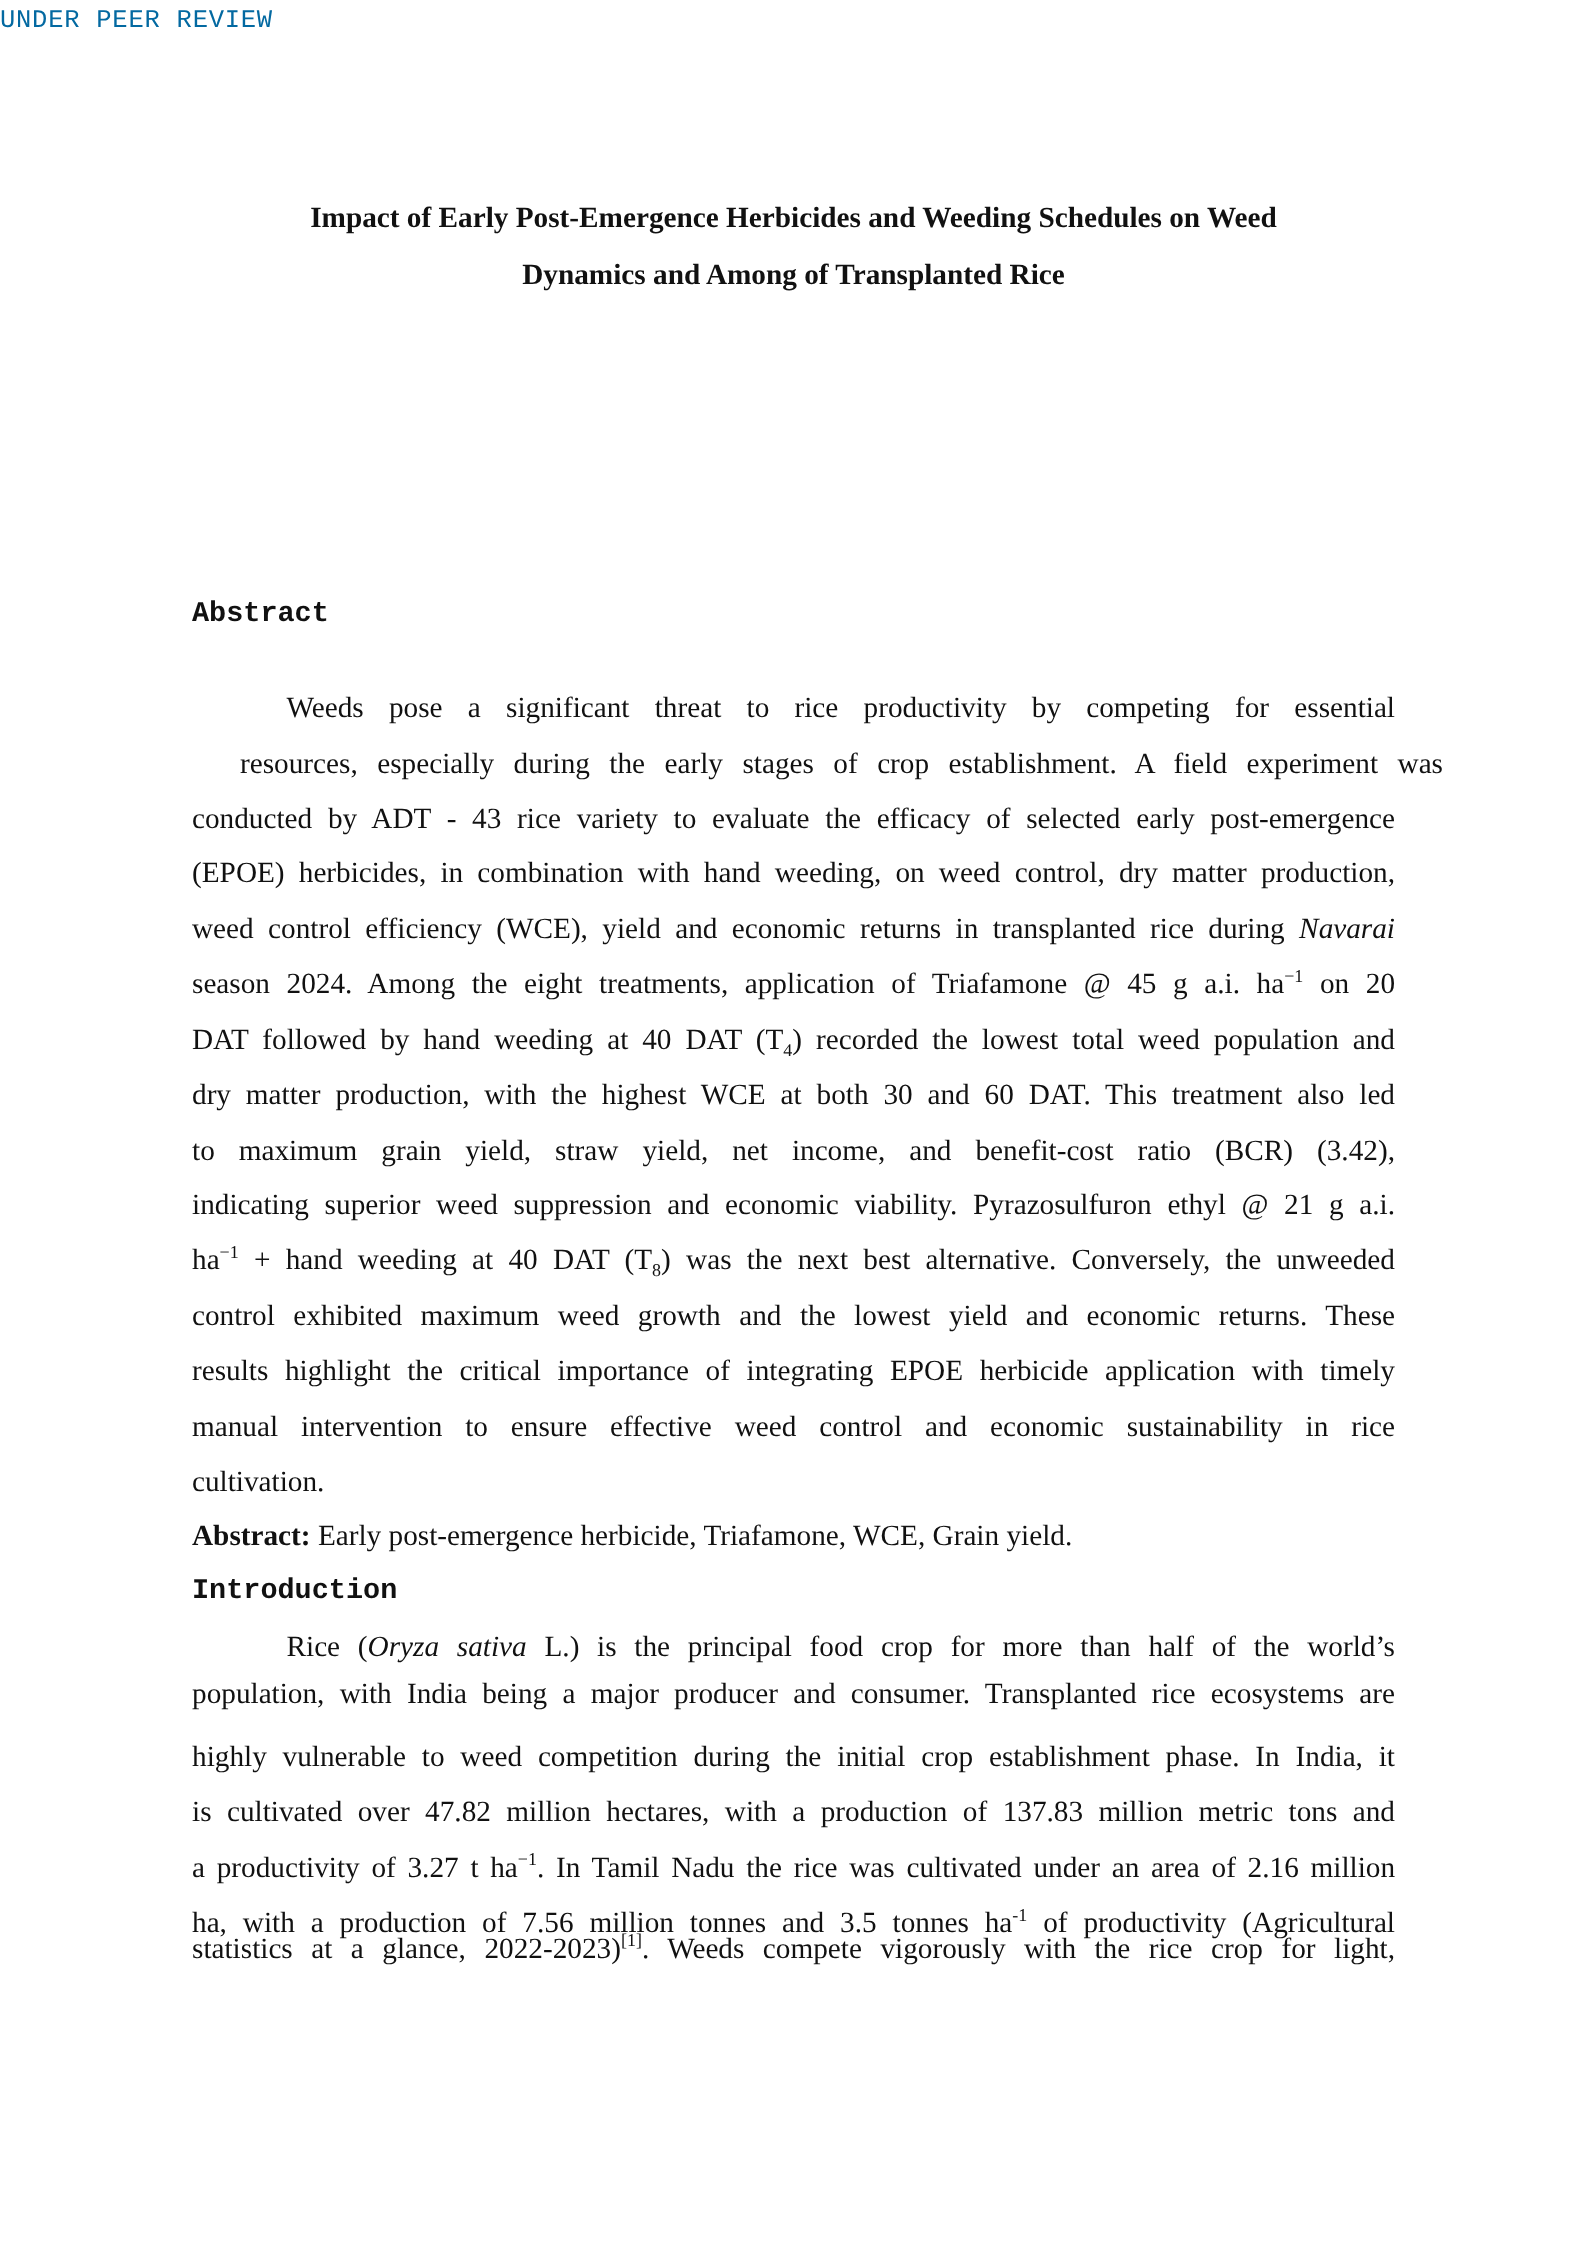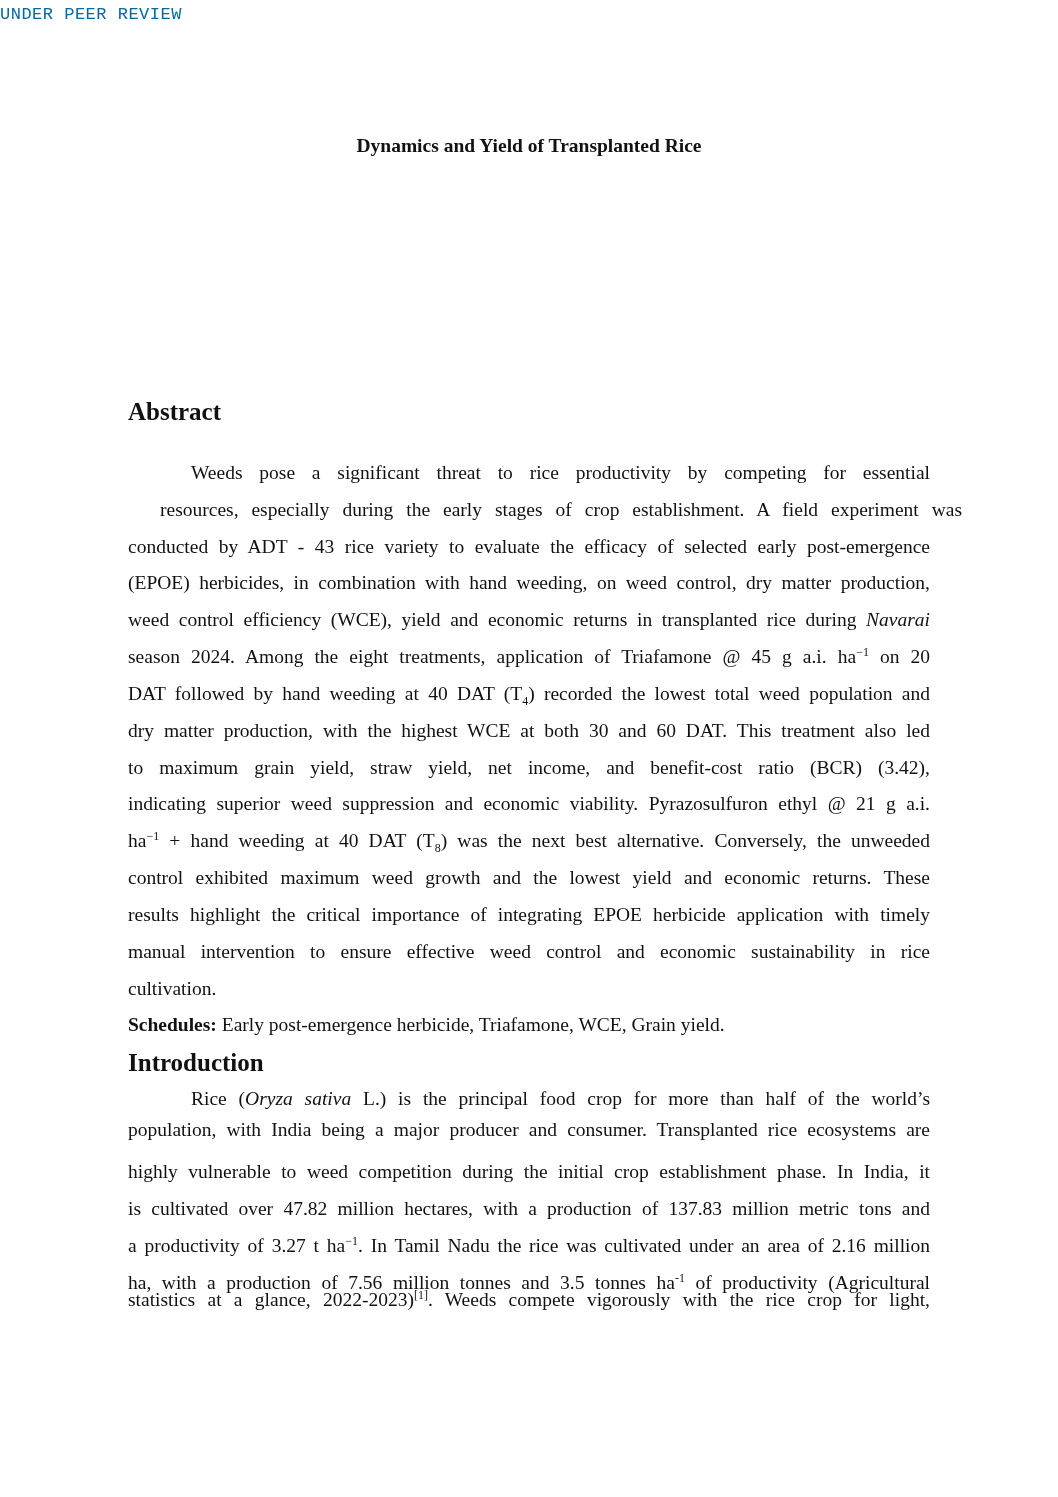--- a/index.html
+++ b/index.html
@@ -9,42 +9,43 @@
       font-family: "Liberation Mono", "DejaVu Sans Mono", monospace;
       font-size: 17px; color: #0369a1; letter-spacing: 0.5px;
     }
     .title {
       position: absolute; left: 128px; width: 802px; top: 127px;
       font-family: "Liberation Serif", "DejaVu Serif", serif;
       font-weight: bold; font-size: 19.5px; text-align: center; line-height: 38px;
     }
     .heading {
       position: absolute; left: 128px;
-      font-family: Liberation Serif, serif;
-      font-weight: bold; font-size: 25px;
+      font-family: Liberation Mono, monospace;
+      font-weight: bold; font-size: 19px;
     }
     .line {
       position: absolute; left: 128px; width: 802px;
       font-family: "Liberation Serif", "DejaVu Serif", serif;
       font-size: 19.5px; line-height: 24px; height: 24px;
       text-align: justify; text-align-last: justify; white-space: nowrap;
     }
     .line.indent { padding-left: 63px; width: 739px; }
     .line.last { text-align-last: left; }
     i { font-style: italic; }
     b { font-weight: bold; }
     sup, sub { font-size: 12px; line-height: 0; }
   </style>
 </head>
 <body>
 
 <div class="watermark">UNDER PEER REVIEW</div>
 
 <div class="title">
-  <div>Dynamics and Yield of Transplanted Rice</div>
+  <div>Impact of Early Post-Emergence Herbicides and Weeding Schedules on Weed</div>
+  <div>Dynamics and Among of Transplanted Rice</div>
 </div>
 
 <div class="heading" style="top:398px;">Abstract</div>
 
 <div>
   <div class="line indent" style="top:461px;">Weeds pose a significant threat to rice productivity by competing for essential</div>
   <div class="line" style="top:498px;margin-left:32px;">resources, especially during the early stages of crop establishment. A field experiment was</div>
   <div class="line" style="top:535px;">conducted by ADT - 43 rice variety to evaluate the efficacy of selected early post-emergence</div>
   <div class="line" style="top:571px;">(EPOE) herbicides, in combination with hand weeding, on weed control, dry matter production,</div>
   <div class="line" style="top:608px;"><span>weed control efficiency (WCE), yield and economic returns in transplanted rice during </span><i>Navarai</i></div>
@@ -53,21 +54,21 @@
   <div class="line" style="top:719px;">dry matter production, with the highest WCE at both 30 and 60 DAT. This treatment also led</div>
   <div class="line" style="top:756px;">to maximum grain yield, straw yield, net income, and benefit-cost ratio (BCR) (3.42),</div>
   <div class="line" style="top:792px;">indicating superior weed suppression and economic viability. Pyrazosulfuron ethyl @ 21 g a.i.</div>
   <div class="line" style="top:829px;"><span>ha</span><sup>−1</sup><span> + hand weeding at 40 DAT (T</span><sub>8</sub><span>) was the next best alternative. Conversely, the unweeded</span></div>
   <div class="line" style="top:866px;">control exhibited maximum weed growth and the lowest yield and economic returns. These</div>
   <div class="line" style="top:903px;">results highlight the critical importance of integrating EPOE herbicide application with timely</div>
   <div class="line" style="top:940px;">manual intervention to ensure effective weed control and economic sustainability in rice</div>
   <div class="line last" style="top:977px;">cultivation.</div>
 </div>
 
-<div class="line last" style="top:1013px;"><b>Schedules:</b><span> Early post-emergence herbicide, Triafamone, WCE, Grain yield.</span></div>
+<div class="line last" style="top:1013px;"><b>Abstract:</b><span> Early post-emergence herbicide, Triafamone, WCE, Grain yield.</span></div>
 
 <div class="heading" style="top:1049px;">Introduction</div>
 
 <div>
   <div class="line indent" style="top:1087px;"><span>Rice (</span><i>Oryza sativa</i><span> L.) is the principal food crop for more than half of the world’s</span></div>
   <div class="line" style="top:1118px;">population, with India being a major producer and consumer. Transplanted rice ecosystems are</div>
   <div class="line" style="top:1160px;">highly vulnerable to weed competition during the initial crop establishment phase. In India, it</div>
   <div class="line" style="top:1197px;">is cultivated over 47.82 million hectares, with a production of 137.83 million metric tons and</div>
   <div class="line" style="top:1234px;"><span>a productivity of 3.27 t ha</span><sup>−1</sup><span>. In Tamil Nadu the rice was cultivated under an area of 2.16 million</span></div>
   <div class="line" style="top:1271px;"><span>ha, with a production of 7.56 million tonnes and 3.5 tonnes ha</span><sup>-1</sup><span> of productivity (Agricultural</span></div>

